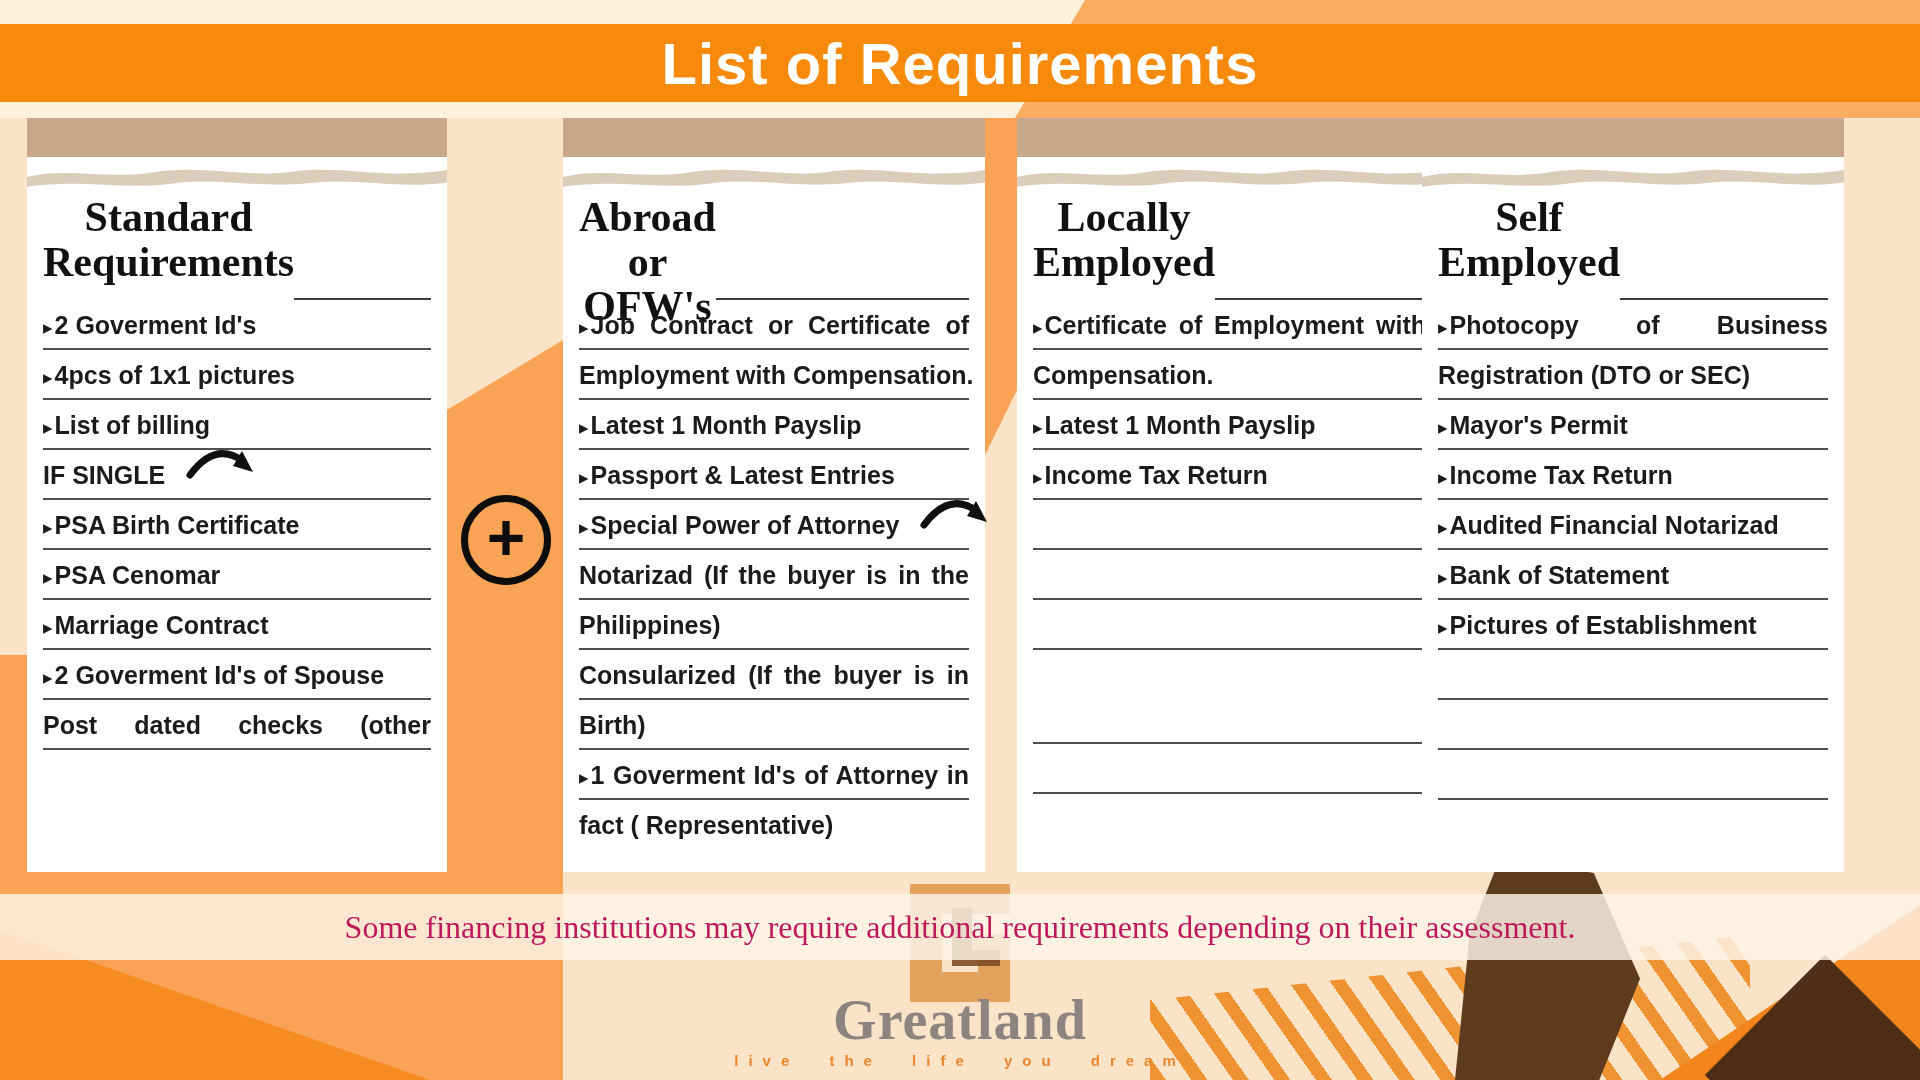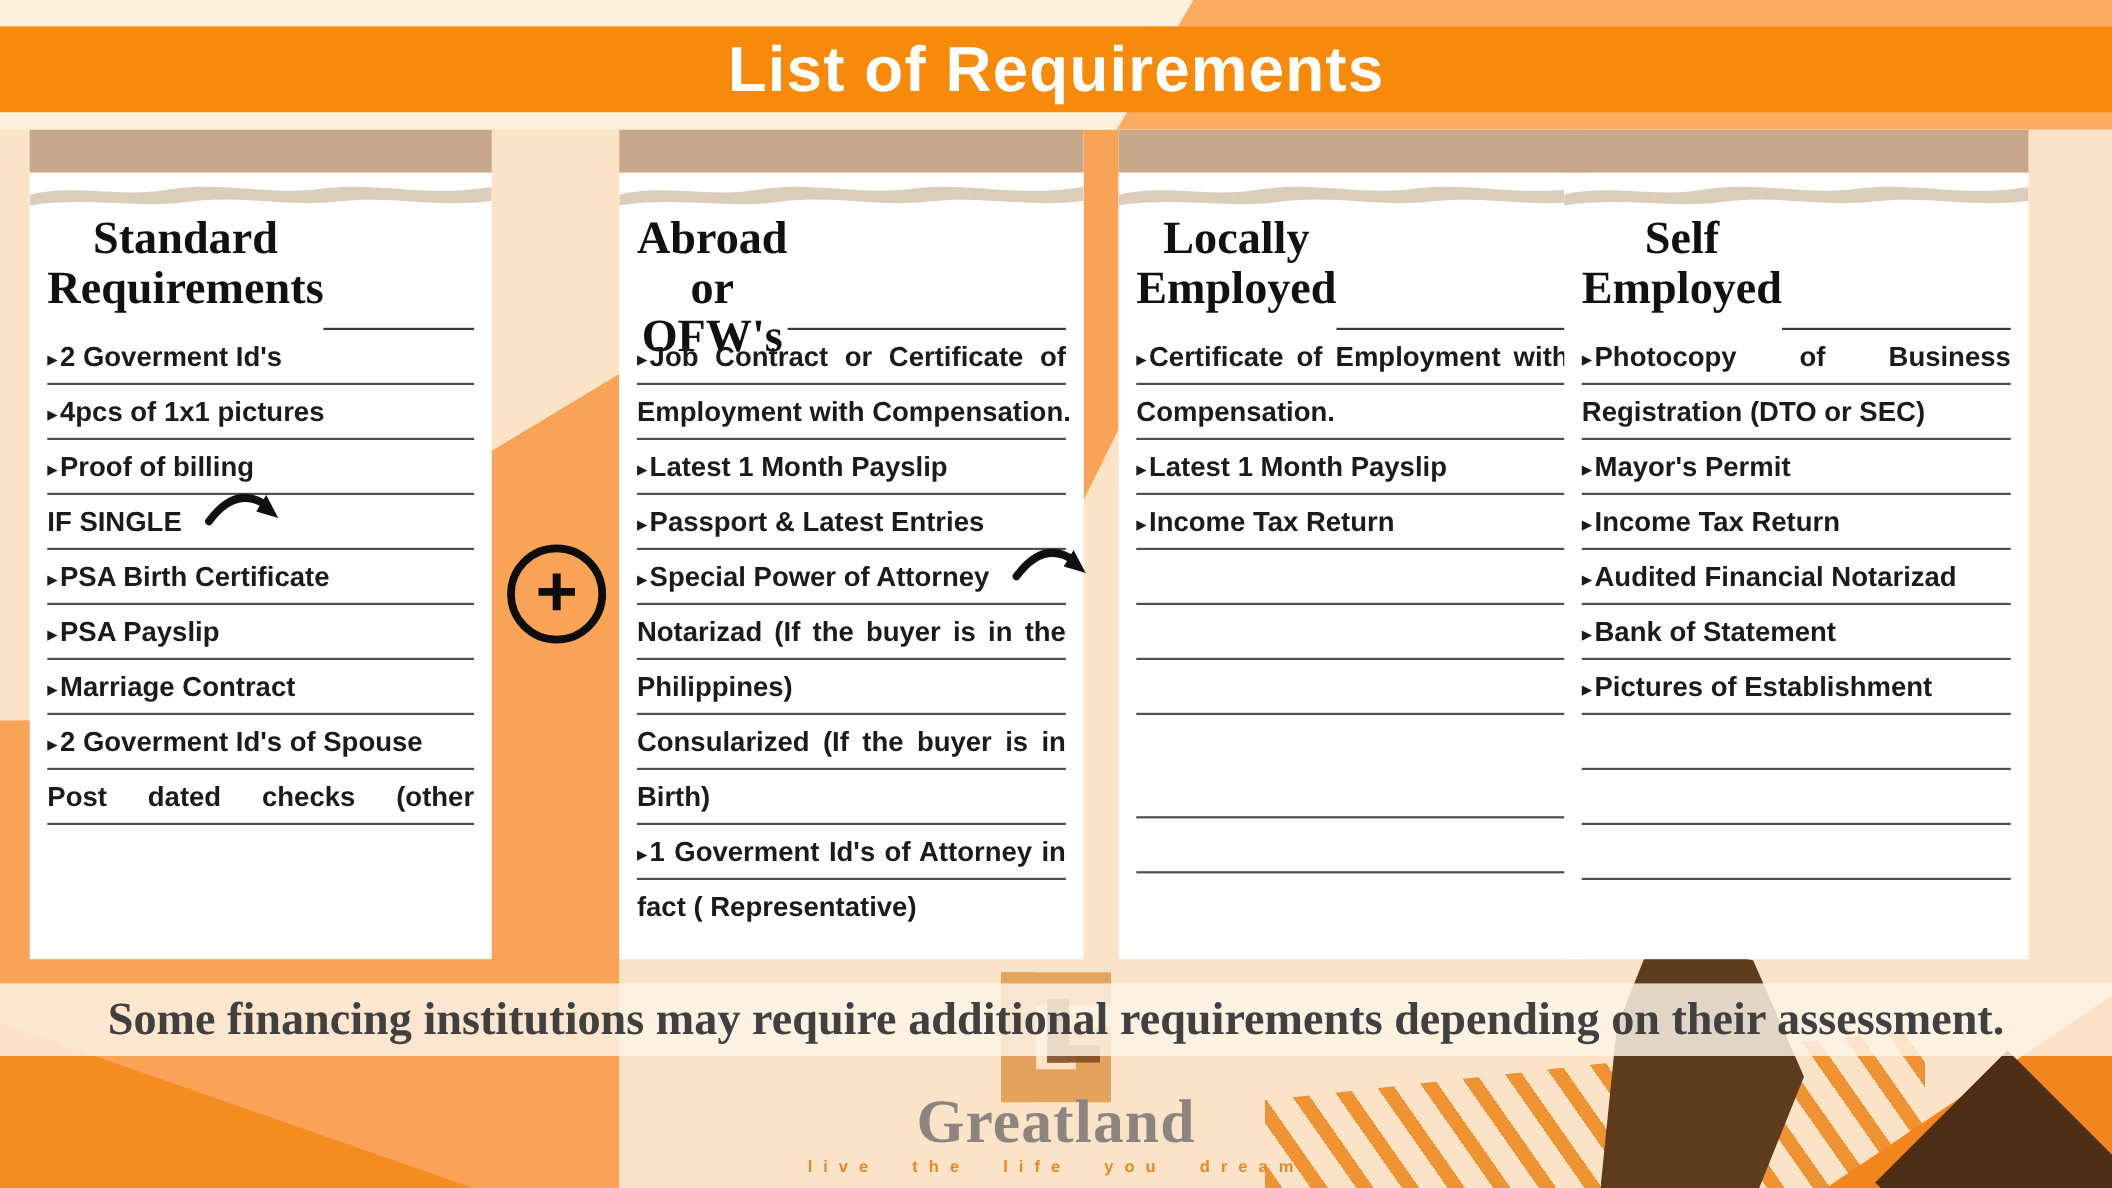--- a/index.html
+++ b/index.html
@@ -55,21 +55,21 @@
 
   
   .plus-badge { left:461px; top:495px; width:90px; height:90px; border:7px solid #0d0d0d;
                 border-radius:50%; z-index:2; display:flex; align-items:center; justify-content:center;
                 font-size:66px; font-weight:600; color:#0d0d0d; line-height:1; padding-bottom:6px; }
 
   
   .logo-mark { left:900px; top:878px; width:120px; height:130px; z-index:2; }
   .note-band { left:0; top:894px; width:1920px; height:66px; background:rgba(253,243,230,0.84);
                z-index:3; display:flex; align-items:center; justify-content:center; }
-  .note-text { font-family:"Liberation Serif","DejaVu Serif",serif; font-weight:700; font-size:42px; color:#404040; }
+  .note-text { font-family:"Liberation Serif","DejaVu Serif",serif; font-weight:400; font-size:32px; color:#be185d; }
   .logo-word { left:0; top:988px; width:1920px; text-align:center; z-index:4;
                font-family:"Liberation Serif","DejaVu Serif",serif; font-weight:700; font-size:56px;
                color:#8C8480; letter-spacing:1px; }
   .logo-tagline { left:0; top:1052px; width:1920px; text-align:center; z-index:4;
                font-weight:700; font-size:15px; color:#E8872B; letter-spacing:10px; word-spacing:16px; }
 </style>
 </head>
 <body>
 
 <div class="abs bg-cream-tl"></div>
@@ -93,27 +93,27 @@
       <svg class="torn" viewBox="0 0 420 34" preserveAspectRatio="none">
         <path fill="#D9CAB6" opacity="0.95" d="M0 16 C40 4 80 20 130 10 C180 2 220 18 270 9 C320 3 360 19 420 8 L420 22 C370 30 330 16 280 23 C230 29 190 15 140 24 C95 30 50 18 0 27 Z"></path>
       </svg>
       <div class="title-block">
         <h2 class="title-text">Standard<br>Requirements</h2>
         <div class="title-rule"></div>
       </div>
       <div class="lines">
           <div class="line"><span class="bullet">▸</span><span class="txt">2 Goverment Id's</span></div>
           <div class="line"><span class="bullet">▸</span><span class="txt">4pcs of 1x1 pictures</span></div>
-          <div class="line"><span class="bullet">▸</span><span class="txt">Proof of billing</span></div>
+          <div class="line"><span class="bullet">▸</span><span class="txt">List of billing</span></div>
           <div class="line"><span class="txt">IF SINGLE</span><svg class="arrow-icon" viewBox="0 0 72 48">
     <path d="M5 36 Q 30 2 58 22" fill="none" stroke="#101010" stroke-width="7" stroke-linecap="round"></path>
     <path d="M68 33 L48 27 L57 12 Z" fill="#101010"></path>
   </svg></div>
           <div class="line"><span class="bullet">▸</span><span class="txt">PSA Birth Certificate</span></div>
-          <div class="line"><span class="bullet">▸</span><span class="txt">PSA Payslip</span></div>
+          <div class="line"><span class="bullet">▸</span><span class="txt">PSA Cenomar</span></div>
           <div class="line"><span class="bullet">▸</span><span class="txt">Marriage Contract</span></div>
           <div class="line"><span class="bullet">▸</span><span class="txt">2 Goverment Id's of Spouse</span></div>
           <div class="line justify"><span class="txt">Post dated checks (other</span></div>
         </div>
     </div>
   </div>
   </section>
 <section class="card" style="left:563px;width:422px">
     <div>
     <div class="card-tan"></div>

